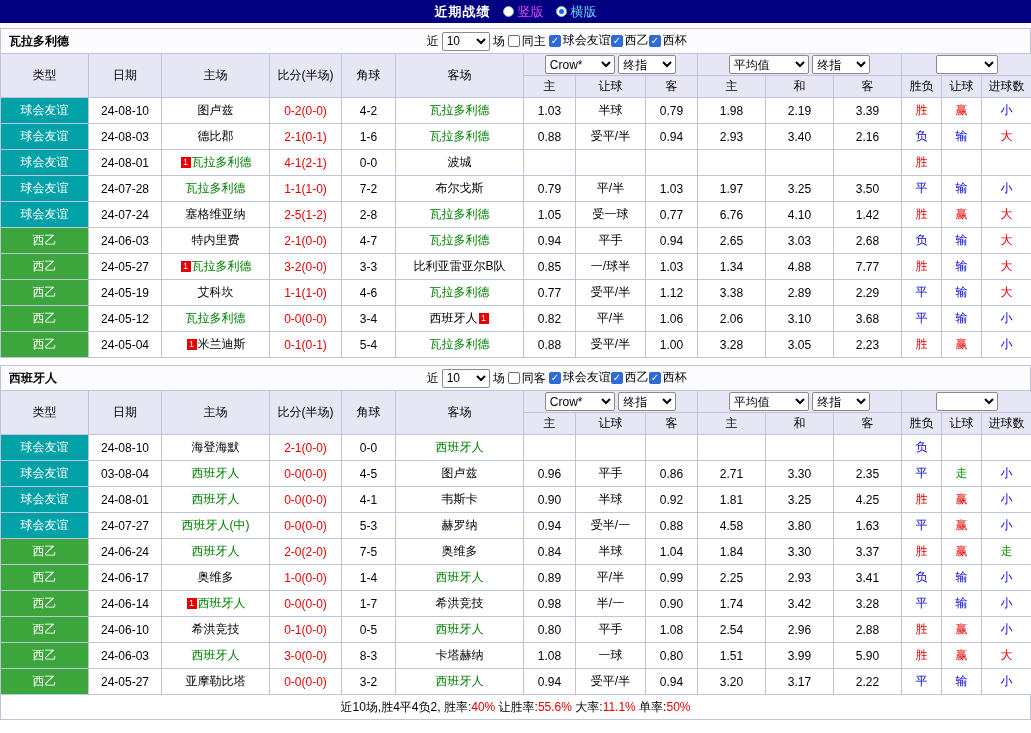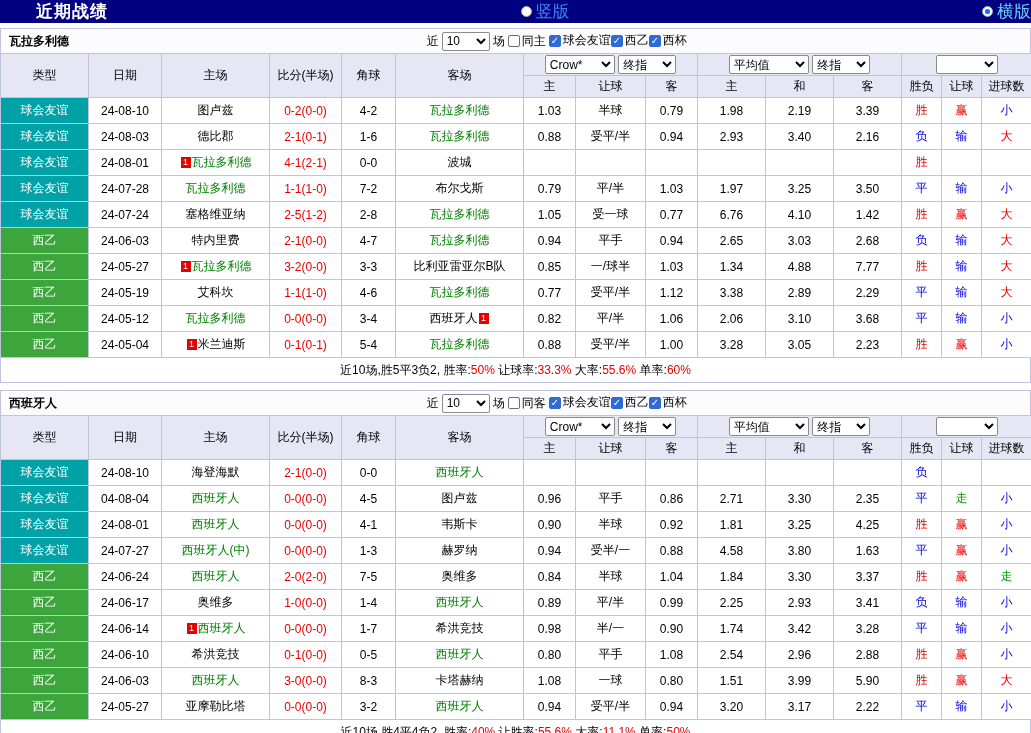--- a/index.html
+++ b/index.html
@@ -11,37 +11,36 @@
     color:#000;
   }
   .page { width:1031px; }
 
   
   .topbar {
     background:#000080;
     height:23px;
     display:flex;
     align-items:center;
-    justify-content:space-between;
+    justify-content:center;
     gap:12px;
     color:#fff;
-    font-size:17px;
-    padding-left:36px;
+    font-size:13px;
   }
   .topbar .title { font-weight:bold; letter-spacing:1px; }
   .radio-wrap { display:inline-flex; align-items:center; gap:4px; cursor:pointer; }
   .radio {
     width:11px; height:11px; border-radius:50%;
     background:#fff; border:1px solid #9aa; display:inline-block; position:relative;
   }
   .radio.selected::after {
     content:""; position:absolute; left:2px; top:2px; right:2px; bottom:2px;
     border-radius:50%; background:#0a6cf1;
   }
-  .rlabel-a { color:#3b82f6; }
+  .rlabel-a { color:#d946ef; }
   .rlabel-b { color:#6fcdf8; }
 
   
   .section { width:1031px; }
   .section.first { margin-top:5px; }
   .section.second { margin-top:7px; }
 
   .controls {
     position:relative;
     height:25px;
@@ -360,21 +359,20 @@
             <td>1.00</td>
             <td>3.28</td>
             <td>3.05</td>
             <td>2.23</td>
             <td class="r">胜</td>
             <td class="r">赢</td>
             <td class="b">小</td>
           </tr>
         </tbody>
     </table>
-    <div class="summary"><span>近10场,胜5平3负2, 胜率:</span><span class="r">50%</span><span> 让球率:</span><span class="r">33.3%</span><span> 大率:</span><span class="r">55.6%</span><span> 单率:</span><span class="r">60%</span></div>
   </div>
 
   <div class="section second">
     <div class="controls">
       <span class="team-name">西班牙人</span>
       <div class="filter-controls">
         <span>近</span>
         <select class="count-select">
           <option>10</option>
         </select>
@@ -458,21 +456,21 @@
             <td></td>
             <td></td>
             <td></td>
             <td></td>
             <td class="b">负</td>
             <td></td>
             <td></td>
           </tr>
           <tr>
             <td class="league" style="background: rgb(0, 162, 168);">球会友谊</td>
-            <td>04-08-04</td>
+            <td>03-08-04</td>
             <td><span class="focus">西班牙人</span></td>
             <td class="score">0-0(0-0)</td>
             <td>4-5</td>
             <td><span>图卢兹</span></td>
             <td>0.96</td>
             <td>平手</td>
             <td>0.86</td>
             <td>2.71</td>
             <td>3.30</td>
             <td>2.35</td>
@@ -495,21 +493,21 @@
             <td>4.25</td>
             <td class="r">胜</td>
             <td class="r">赢</td>
             <td class="b">小</td>
           </tr>
           <tr>
             <td class="league" style="background: rgb(0, 162, 168);">球会友谊</td>
             <td>24-07-27</td>
             <td><span class="focus">西班牙人(中)</span></td>
             <td class="score">0-0(0-0)</td>
-            <td>1-3</td>
+            <td>5-3</td>
             <td><span>赫罗纳</span></td>
             <td>0.94</td>
             <td>受半/一</td>
             <td>0.88</td>
             <td>4.58</td>
             <td>3.80</td>
             <td>1.63</td>
             <td class="b">平</td>
             <td class="r">赢</td>
             <td class="b">小</td>

